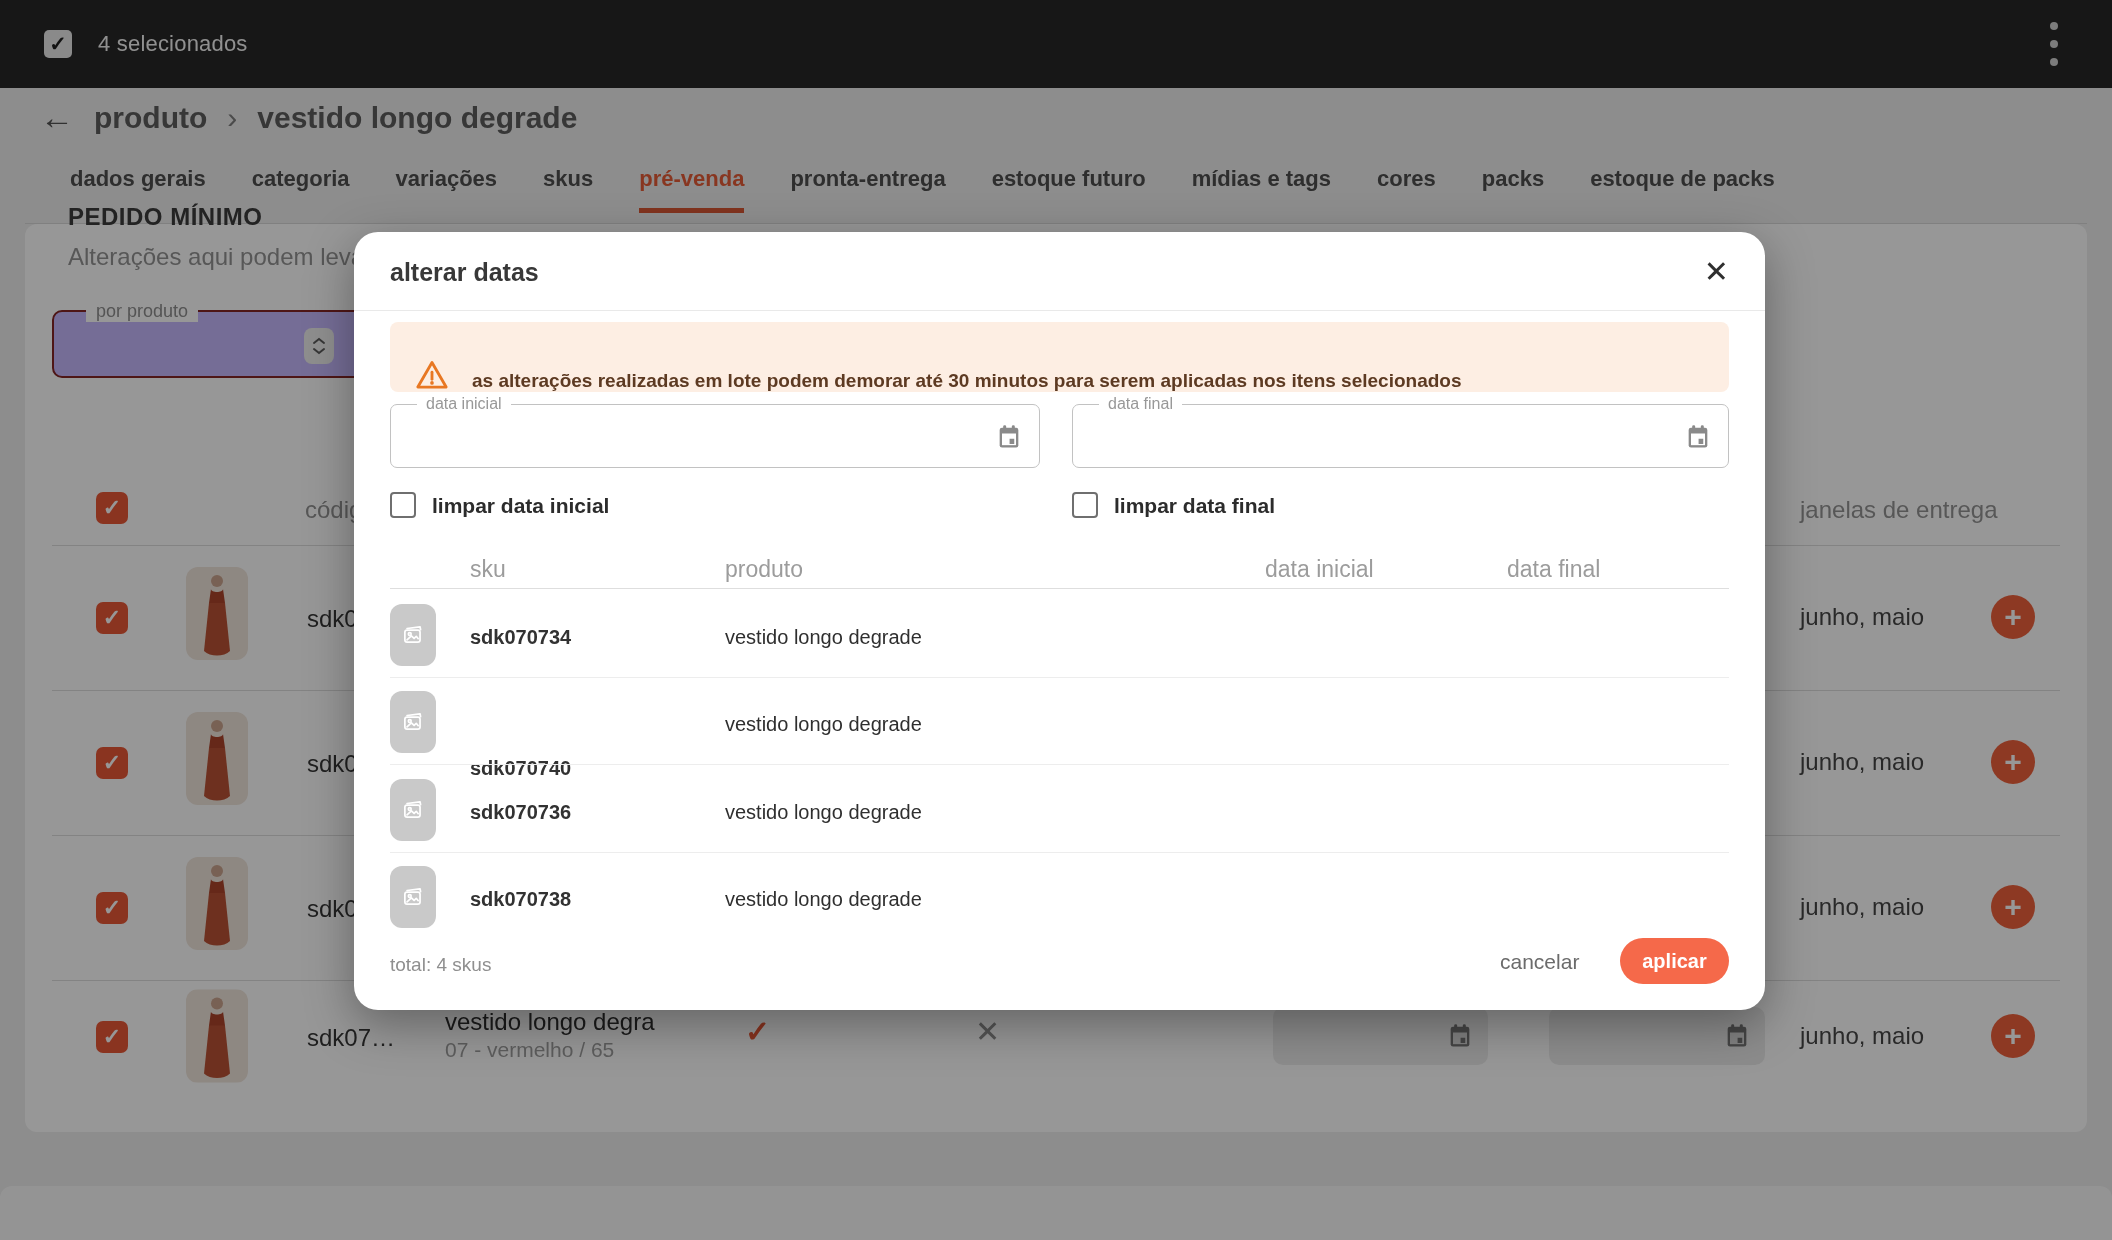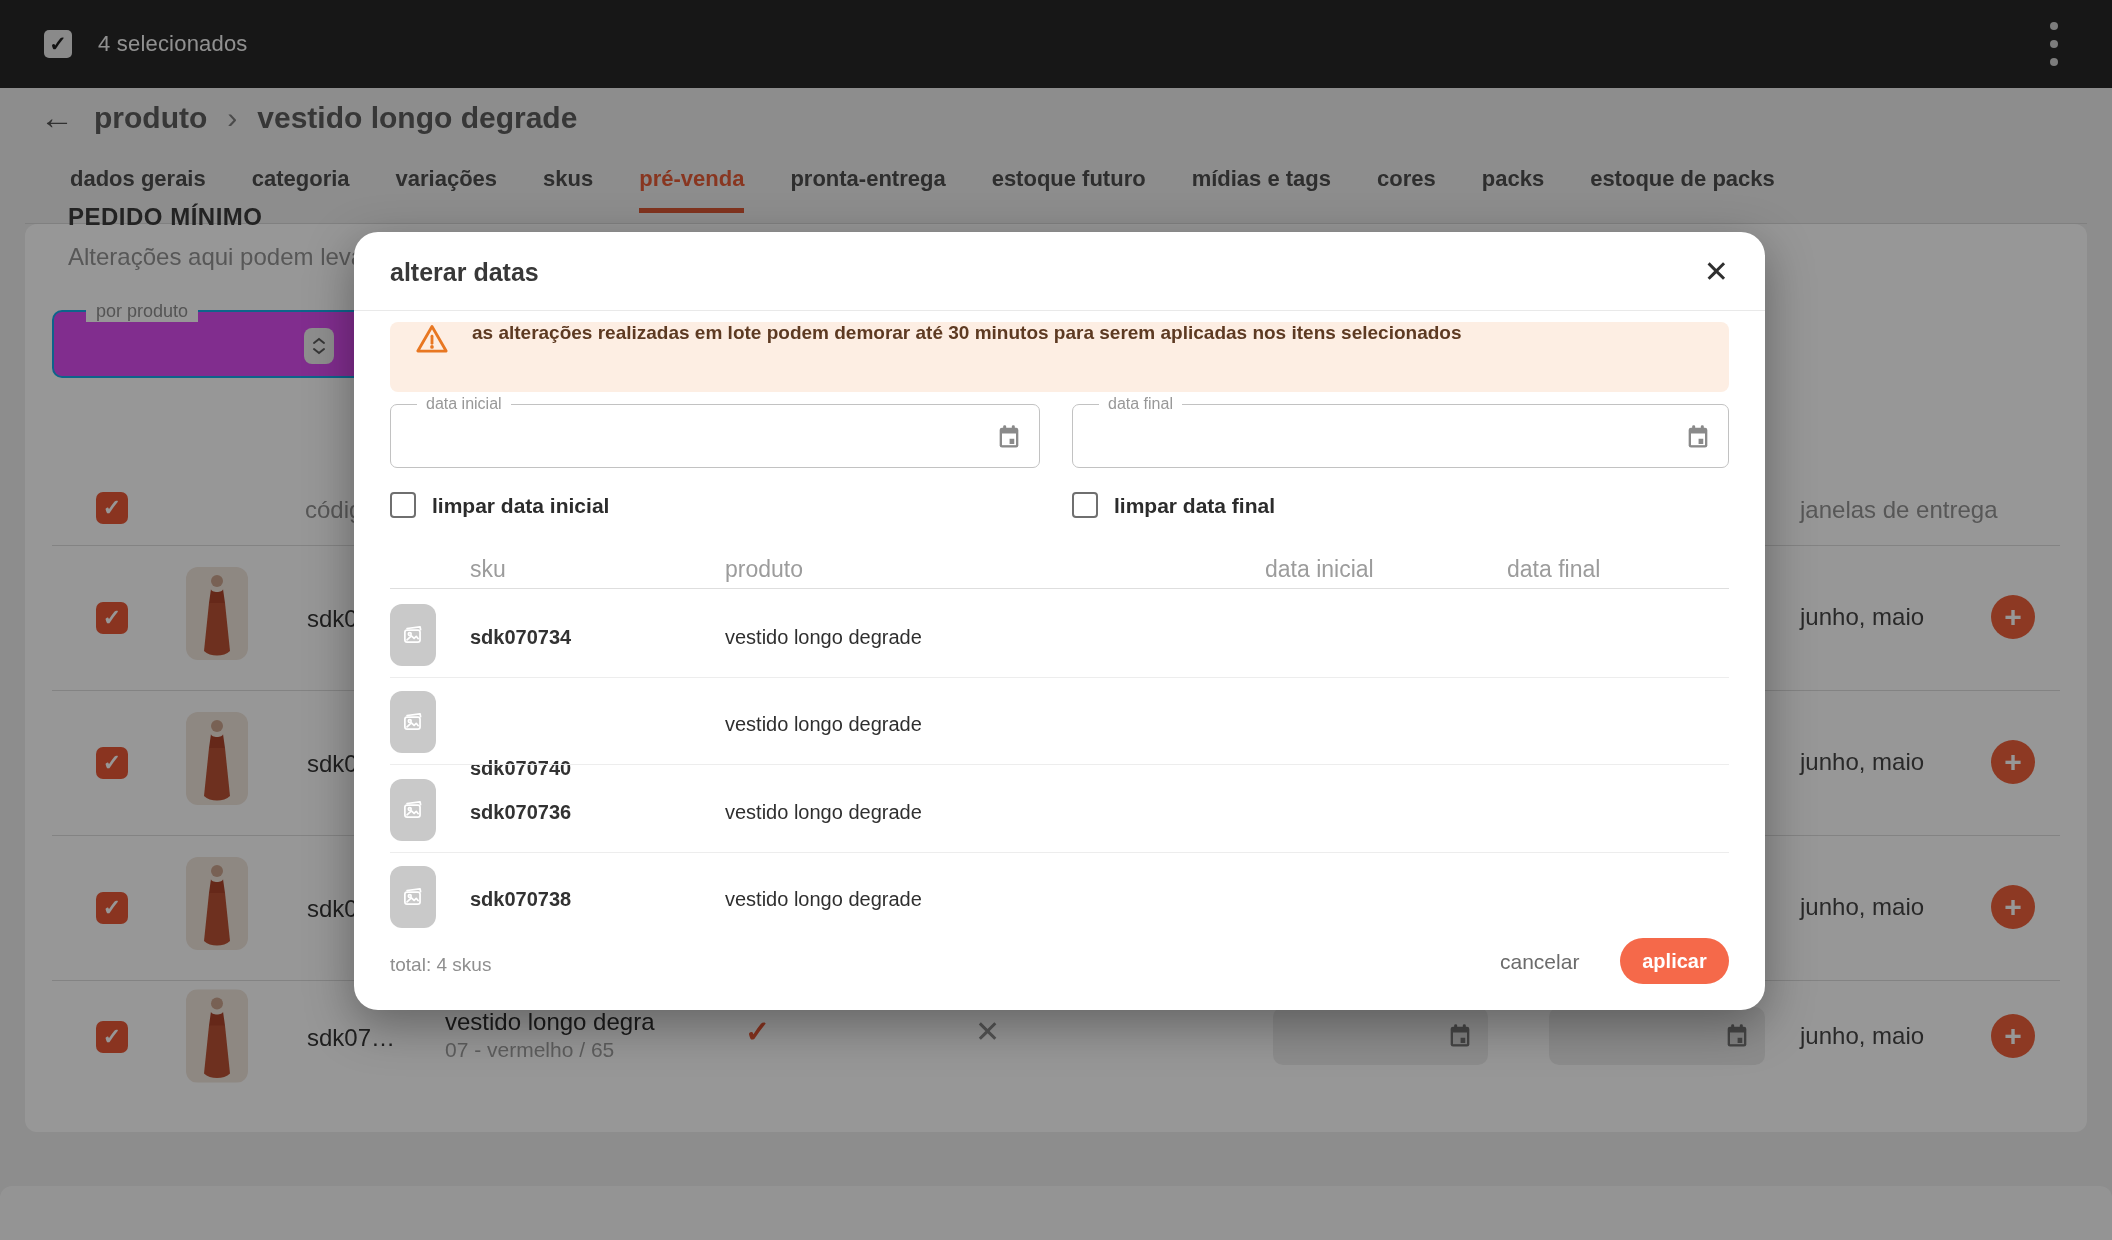--- a/index.html
+++ b/index.html
@@ -25,21 +25,21 @@
   .tabs { position:absolute; top:78px; left:70px; display:flex; gap:46px; font-size:22px; font-weight:bold; color:#474747; }
   .tab { padding-bottom:16px; cursor:pointer; white-space:nowrap; }
   .tab.active { color:#e5552f; border-bottom:5px solid #d94f2b; }
   .tabline { position:absolute; top:135px; left:25px; right:25px; height:1px; background:#d6d6d6; }
 
   .card { position:absolute; top:136px; left:25px; right:25px; height:908px; background:#ffffff; border-radius:12px; }
 
   .pm-title { position:absolute; top:115px; left:68px; font-size:24px; font-weight:bold; color:#333; letter-spacing:.5px; }
   .pm-sub   { position:absolute; top:155px; left:68px; font-size:24px; color:#8f8f8f; }
   .pm-field { position:absolute; top:222px; left:52px; width:330px; height:68px;
-              border:2px solid #0ea5e9; border-radius:10px; background:#d946ef; }
+              border:2px solid #7f1d1d; border-radius:10px; background:#c4b5fd; }
   .pm-field .flabel { position:absolute; top:-11px; left:32px; background:#fff; padding:0 10px; font-size:18px; color:#8a8a8a; }
   .stepper { position:absolute; right:46px; top:16px; width:30px; height:36px; background:#efefef; border-radius:8px;
              display:flex; flex-direction:column; align-items:center; justify-content:center; gap:2px; cursor:pointer; }
   .stepper svg { display:block; }
 
   .sep { position:absolute; left:52px; right:52px; height:1px; background:#dcdcdc; }
 
   .ocb { position:absolute; width:32px; height:32px; background:#e9512e; border-radius:7px;
          display:flex; align-items:center; justify-content:center; color:#fff; font-size:22px; font-weight:bold; cursor:pointer; }
   .colhead { position:absolute; font-size:24px; color:#8f8f8f; }
@@ -58,21 +58,21 @@
   .overlay { position:absolute; inset:0; background:rgba(15,15,15,0.43); z-index:20; }
 
   
   .modal { position:absolute; left:354px; top:232px; width:1411px; height:778px; background:#fff;
            border-radius:24px; box-shadow:0 14px 48px rgba(0,0,0,.35); z-index:30; }
   .m-title { position:absolute; top:26px; left:36px; font-size:25px; font-weight:bold; color:#383838; }
   .m-close { position:absolute; top:18px; right:32px; font-size:30px; color:#2f2f2f; cursor:pointer; padding:4px; }
   .m-hline { position:absolute; top:78px; left:0; right:0; height:1px; background:#e9e9e9; }
 
   .banner { position:absolute; top:90px; left:36px; width:1339px; height:70px; background:#fdeee3; border-radius:8px;
-            display:flex; align-items:flex-start; padding:0 24px; gap:22px; }
+            display:flex; align-items:flex-end; padding:0 24px; gap:22px; }
   .banner-text { font-size:19px; font-weight:bold; color:#5d3a22; }
 
   .dfield { position:absolute; top:172px; height:64px; border:1px solid #c2c2c2; border-radius:7px; background:#fff; cursor:text; }
   .dfield .flabel { position:absolute; top:-10px; left:26px; background:#fff; padding:0 9px; font-size:16px; color:#989898; }
   .dfield svg { position:absolute; right:16px; top:18px; cursor:pointer; }
   .dfield.f1 { left:36px; width:650px; }
   .dfield.f2 { left:718px; width:657px; }
 
   .mcb { position:absolute; top:260px; width:26px; height:26px; border:2px solid #6f6f6f; border-radius:4px; background:#fff; cursor:pointer; }
   .mcb-label { position:absolute; top:262px; font-size:21px; color:#2c2c2c; font-weight:bold; }

